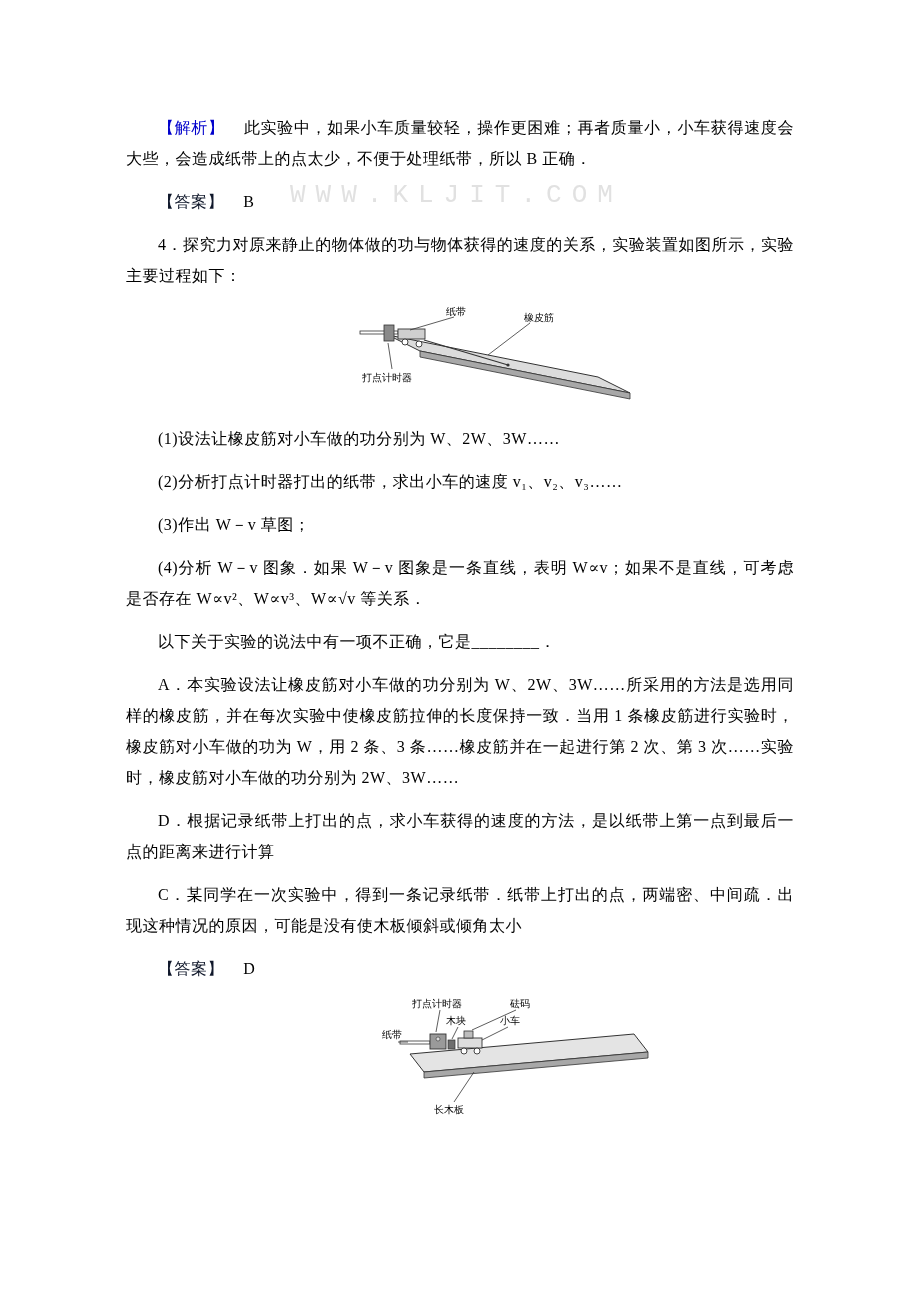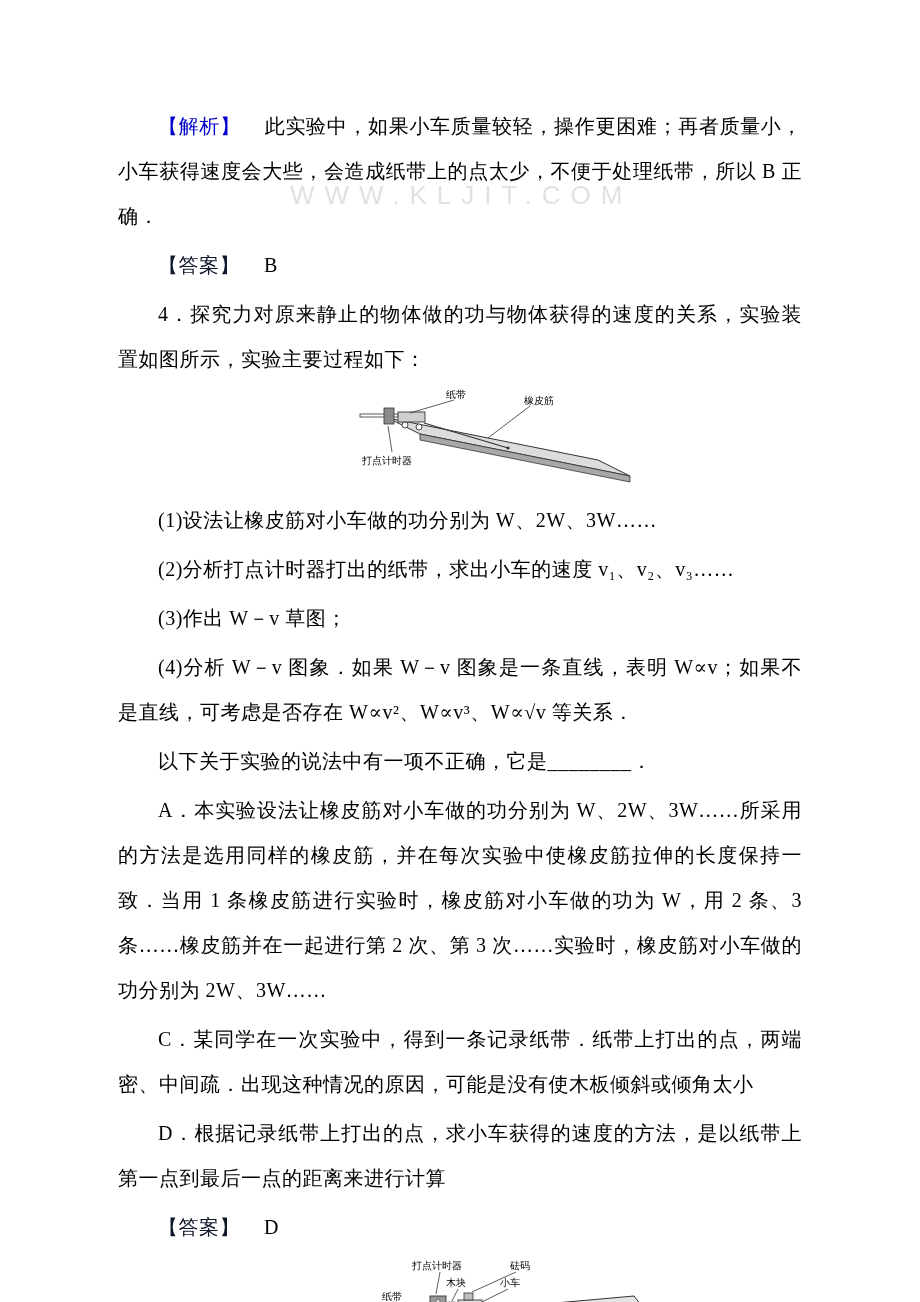--- a/index.html
+++ b/index.html
@@ -6,32 +6,32 @@
   .page {
     position:relative;
     width:920px; height:1302px;
     background:#ffffff;
     font-family:"Liberation Serif","DejaVu Serif",serif;
     color:#000;
     overflow:hidden;
   }
   .watermark {
     position:absolute; left:290px; top:180px;
-    font-family:Liberation Sans, sans-serif;
+    font-family:Liberation Mono, monospace;
     font-size:26px; letter-spacing:10px;
     color:#c9c9c9; opacity:.55;
     pointer-events:none; user-select:none;
   }
   .content {
     position:absolute; left:114px; top:100px; width:692px;
   }
   p.line {
-    margin:4px;
-    font-size:20px;
-    line-height:45px;
+    margin:12px;
+    font-size:16px;
+    line-height:31px;
     text-align:justify;
     text-indent:2em;
     letter-spacing:.5px;
   }
   .tag { margin-right:1.2em; }
   .tag-blue { color:#0000cc; }
   .tag-red  { color:#0f172a; }
   .fig { display:block; }
   .fig1 { margin:4px 0 2px 244px; }
   .fig2 { margin:8px 0 0 268px; }
@@ -84,22 +84,22 @@
     </div>
 
     <p class="line">(1)设法让橡皮筋对小车做的功分别为 W、2W、3W……</p>
     <p class="line">(2)分析打点计时器打出的纸带，求出小车的速度 v₁、v₂、v₃……</p>
     <p class="line">(3)作出 W－v 草图；</p>
     <p class="line">(4)分析 W－v 图象．如果 W－v 图象是一条直线，表明 W∝v；如果不是直线，可考虑是否存在 W∝v²、W∝v³、W∝√v 等关系．</p>
 
     <p class="line">以下关于实验的说法中有一项不正确，它是________．</p>
 
     <p class="line">A．本实验设法让橡皮筋对小车做的功分别为 W、2W、3W……所采用的方法是选用同样的橡皮筋，并在每次实验中使橡皮筋拉伸的长度保持一致．当用 1 条橡皮筋进行实验时，橡皮筋对小车做的功为 W，用 2 条、3 条……橡皮筋并在一起进行第 2 次、第 3 次……实验时，橡皮筋对小车做的功分别为 2W、3W……</p>
+    <p class="line">D．根据记录纸带上打出的点，求小车获得的速度的方法，是以纸带上第一点到最后一点的距离来进行计算</p>
     <p class="line">C．某同学在一次实验中，得到一条记录纸带．纸带上打出的点，两端密、中间疏．出现这种情况的原因，可能是没有使木板倾斜或倾角太小</p>
-    <p class="line">D．根据记录纸带上打出的点，求小车获得的速度的方法，是以纸带上第一点到最后一点的距离来进行计算</p>
 
 
     <p class="line"><span class="tag tag-red">【答案】</span><span>D</span></p>
 
 
     <div class="fig fig2">
       <svg width="272" height="122" viewBox="0 0 272 122">
 
         <polygon points="28,58 252,38 266,56 42,76" fill="#e4e4e4" stroke="#333" stroke-width="1"></polygon>
 

